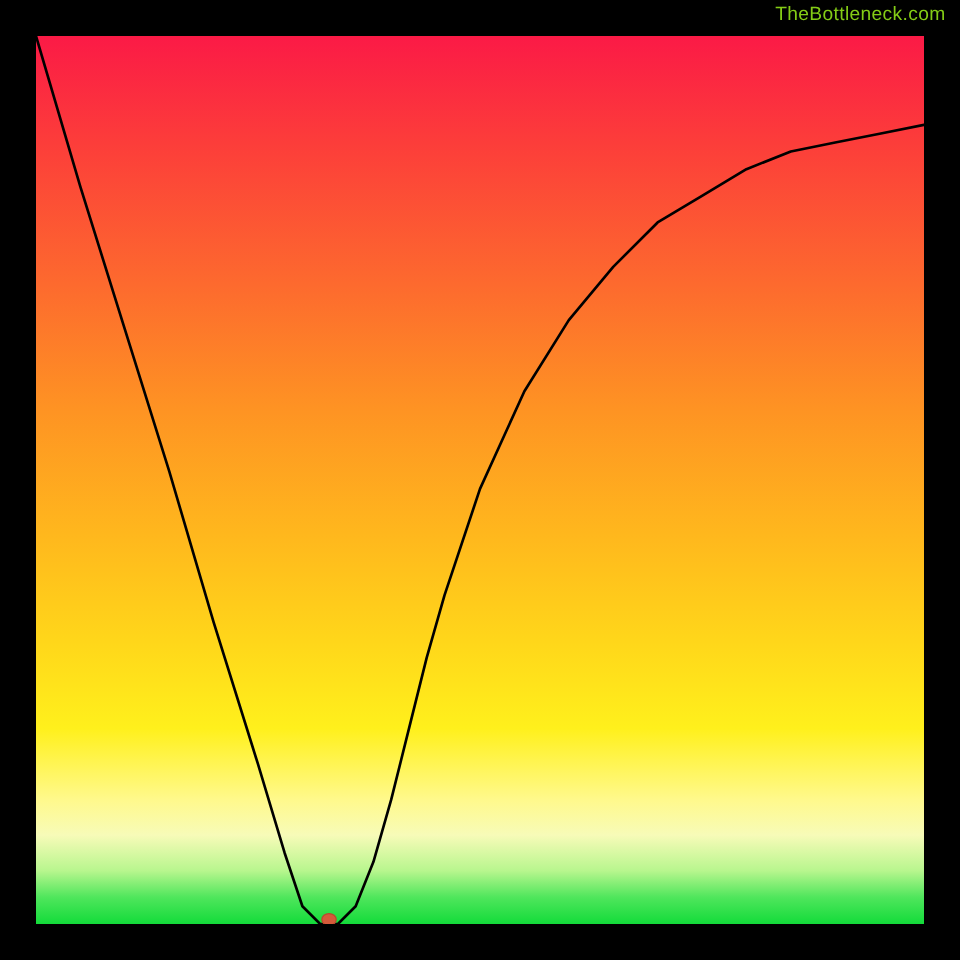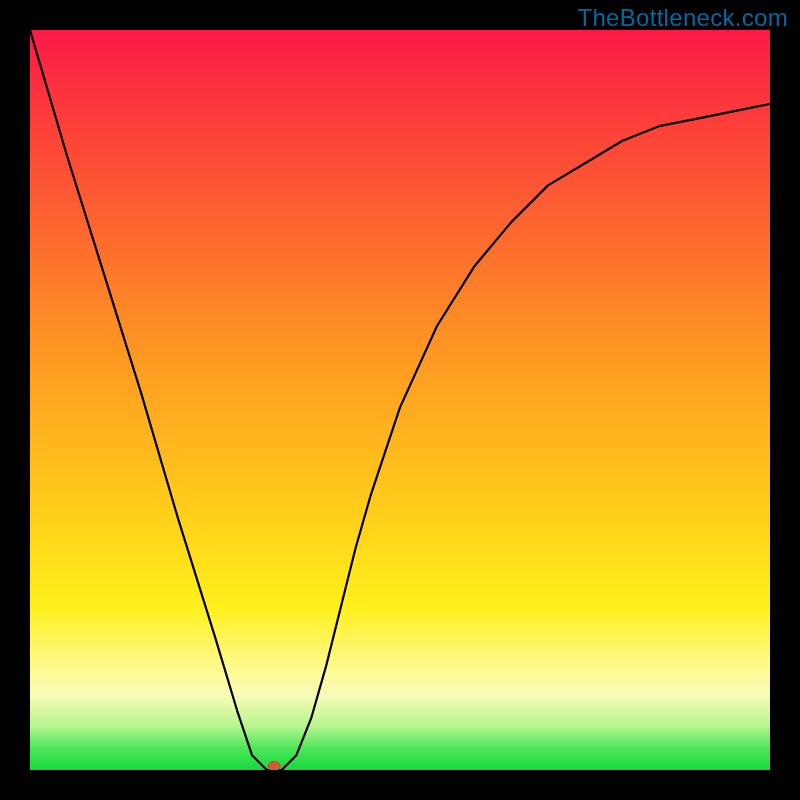--- a/index.html
+++ b/index.html
@@ -14,22 +14,22 @@
   .frame {
     position: relative;
     width: 800px;
     height: 800px;
     background: #000;
   }
   .watermark {
     position: absolute;
     top: 4px;
     right: 12px;
-    color: #0369a1;
-    font-size: 24px;
+    color: #84cc16;
+    font-size: 16px;
     font-weight: 500;
     letter-spacing: 0.3px;
     z-index: 5;
   }
   .plot-area {
     position: absolute;
     left: 30px;
     top: 30px;
     width: 740px;
     height: 740px;

